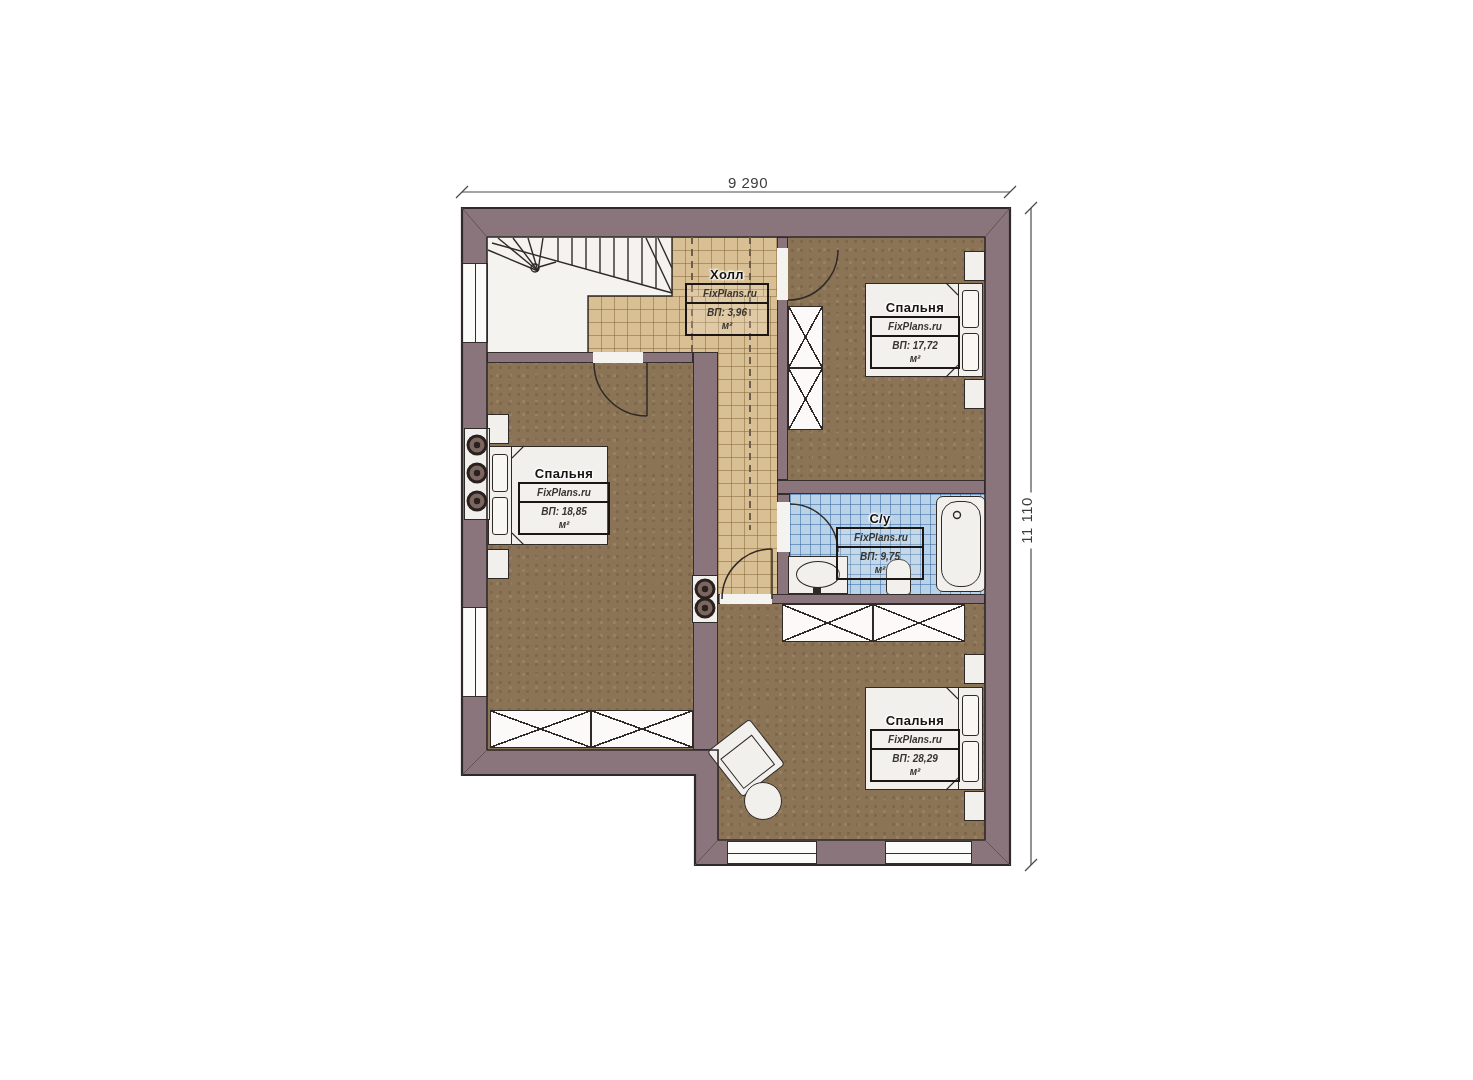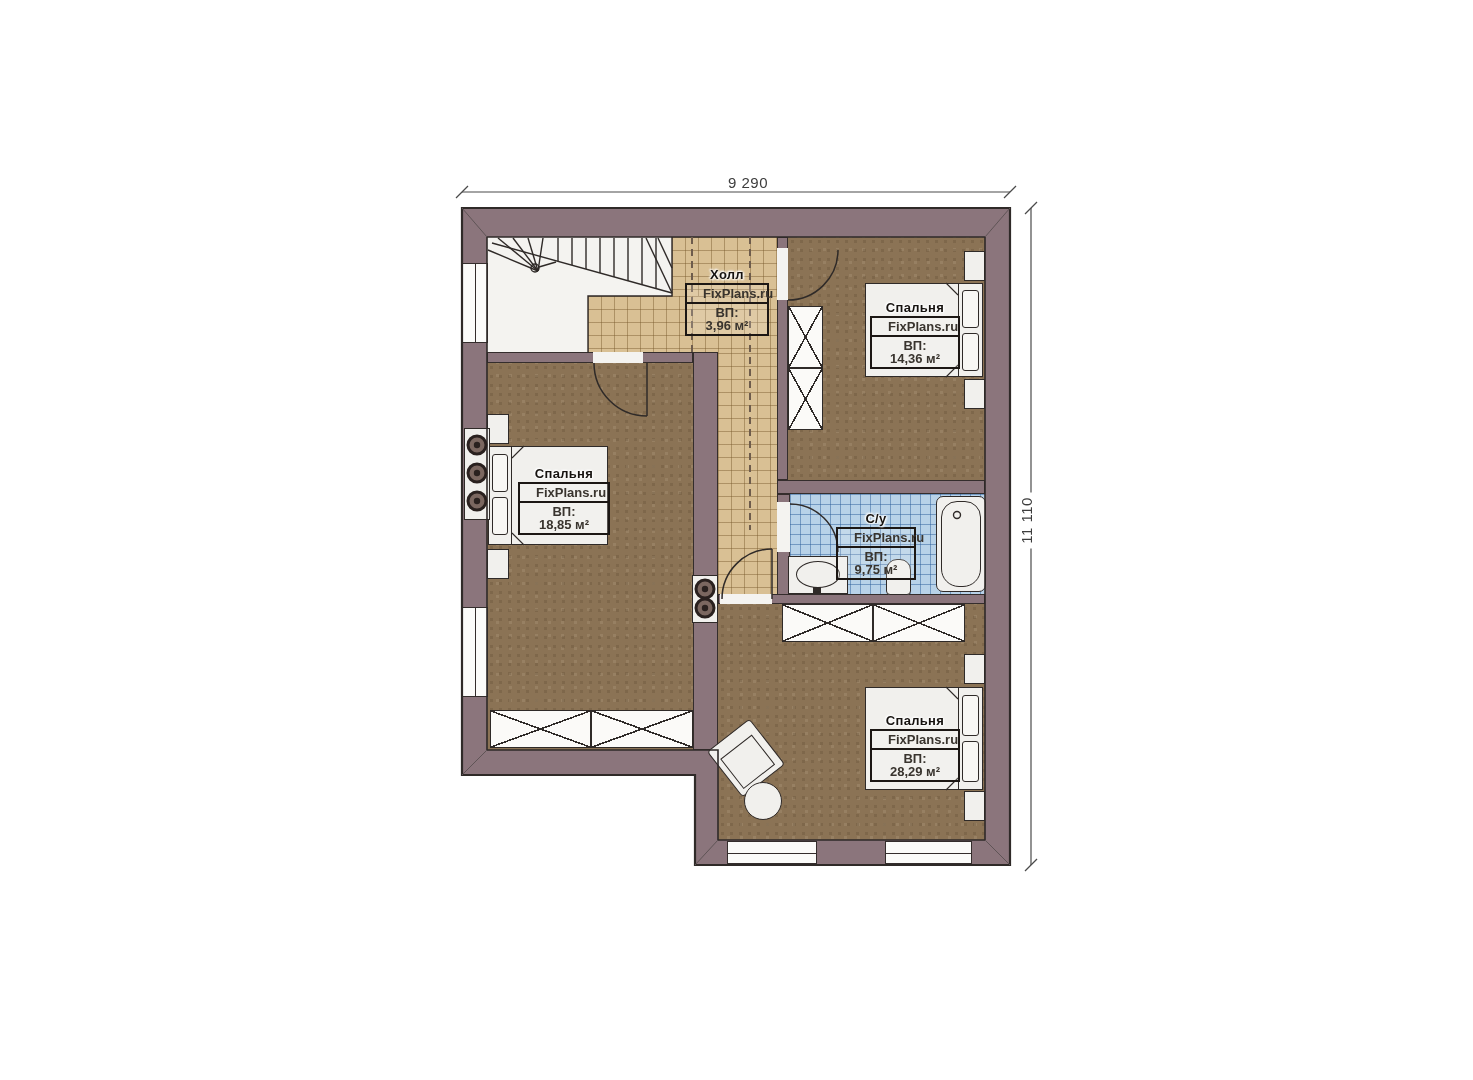--- a/index.html
+++ b/index.html
@@ -37,22 +37,22 @@
       linear-gradient(to top right,transparent calc(50% - .8px),#2f2a28 calc(50% - .8px),#2f2a28 calc(50% + .8px),transparent calc(50% + .8px)),
       linear-gradient(to bottom right,transparent calc(50% - .8px),#2f2a28 calc(50% - .8px),#2f2a28 calc(50% + .8px),transparent calc(50% + .8px));}
   .flue-panel{background:#f1f0ed;border:1.5px solid #2f2a28;z-index:4;}
   .round{border-radius:50%;}
   
   #lines{position:absolute;left:0;top:0;z-index:5;pointer-events:none;}
   
   .room-label{position:absolute;text-align:center;color:#16120f;z-index:6;}
   .rl-title{font-size:13px;font-weight:bold;letter-spacing:.3px;
     text-shadow:0 0 3px #fff,0 0 3px #fff,1px 1px 2px #fff,-1px -1px 2px #fff;margin-bottom:3px;}
-  .rl-box{border:2px solid #1c1714;font-size:13px;font-weight:bold;color:#39342e;
-    padding:2px 16px;background:rgba(252,250,246,.18);margin-top:-2px;line-height:13px;}
+  .rl-box{border:2px solid #1c1714;font-size:10px;font-weight:bold;color:#39342e;
+    padding:2px 16px;background:rgba(252,250,246,.18);margin-top:-2px;line-height:13px;font-style:italic;}
   
   .dim{position:absolute;font-size:15px;color:#3d3d3d;letter-spacing:.5px;text-align:center;z-index:7;background:#fff;}
   .dim-right{transform:rotate(-90deg);}
 </style>
 </head>
 <body>
 
 <div id="canvas">
 
   <div class="abs floor-white" style="left:487px;top:237px;width:185px;height:59px;"></div>
@@ -222,30 +222,30 @@
 
   <div class="room-label" style="left:685px;top:267px;width:84px;">
     <div class="rl-title">Холл</div>
     <div class="rl-box">FixPlans.ru</div>
     <div class="rl-box">ВП: 3,96 м²</div>
   </div>
 
   <div class="room-label" style="left:870px;top:300px;width:90px;">
     <div class="rl-title">Спальня</div>
     <div class="rl-box">FixPlans.ru</div>
-    <div class="rl-box">ВП: 14,36 м²</div>
+    <div class="rl-box">ВП: 17,72 м²</div>
   </div>
 
   <div class="room-label" style="left:518px;top:466px;width:92px;">
     <div class="rl-title">Спальня</div>
     <div class="rl-box">FixPlans.ru</div>
     <div class="rl-box">ВП: 18,85 м²</div>
   </div>
 
-  <div class="room-label" style="left:836px;top:511px;width:80px;">
+  <div class="room-label" style="left:836px;top:511px;width:88px;">
     <div class="rl-title">С/у</div>
     <div class="rl-box">FixPlans.ru</div>
     <div class="rl-box">ВП: 9,75 м²</div>
   </div>
 
   <div class="room-label" style="left:870px;top:713px;width:90px;">
     <div class="rl-title">Спальня</div>
     <div class="rl-box">FixPlans.ru</div>
     <div class="rl-box">ВП: 28,29 м²</div>
   </div>

